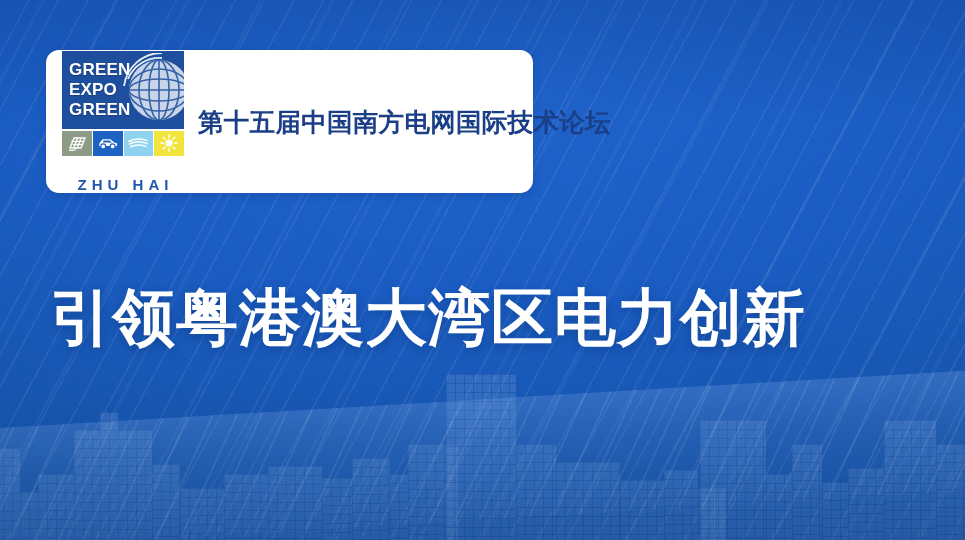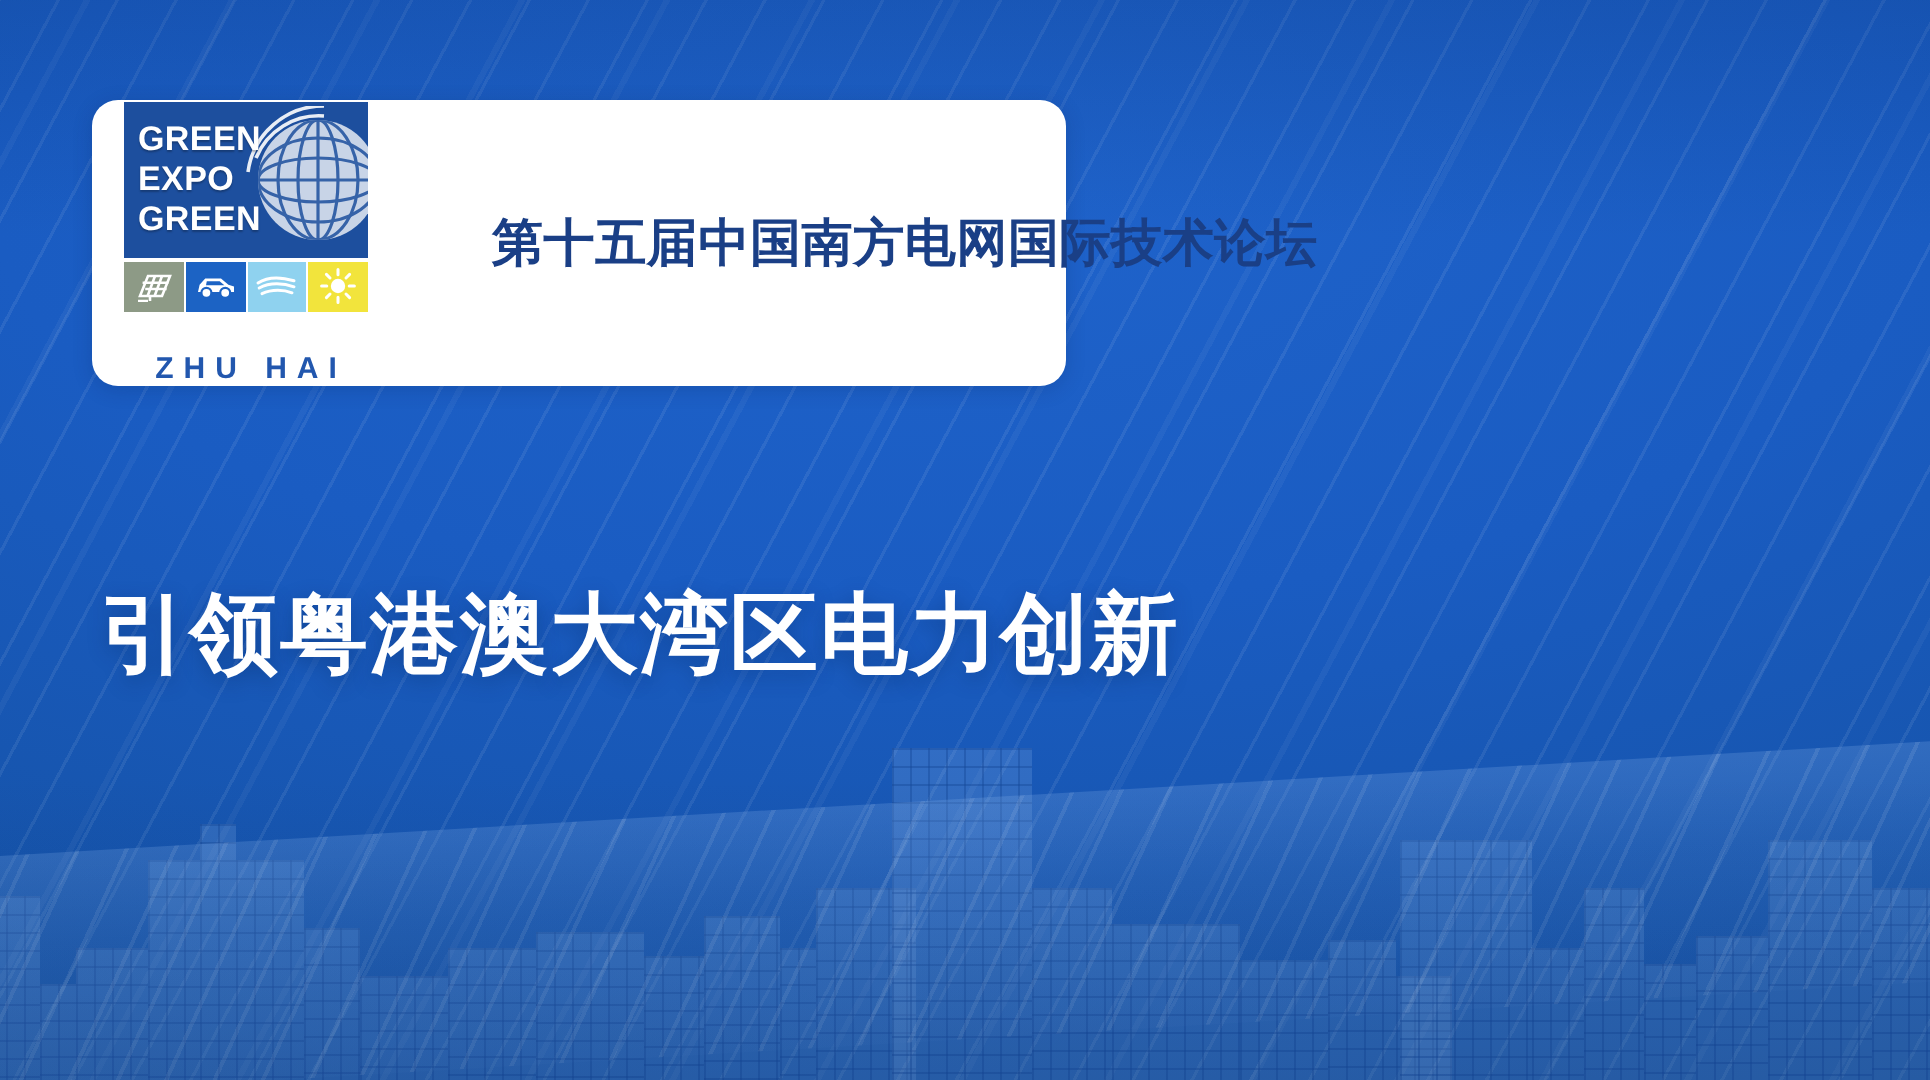--- a/index.html
+++ b/index.html
@@ -97,21 +97,20 @@
     top: 50px;
     width: 487px;
     height: 143px;
     background: #ffffff;
     border-radius: 13px;
     box-shadow: 0 2px 10px rgba(5,30,75,0.18);
     display: flex;
     align-items: center;
     padding: 0 14px 0 16px;
     box-sizing: border-box;
-    gap: 48px;
   }
 
   
   .logo {
     width: 122px;
     flex: 0 0 122px;
     margin-right: 12px;
   }
   .logo-main {
     position: relative;
@@ -188,21 +187,21 @@
   }
 
   
   .headline {
     position: absolute;
     left: 50px;
     top: 281px;
     width: 870px;
     color: #ffffff;
     font-weight: bold;
-    font-size: 44px;
+    font-size: 62px;
     line-height: 74px;
     letter-spacing: 1px;
     white-space: nowrap;
     text-shadow: 0 3px 10px rgba(6,36,92,0.35);
   }
 </style>
 </head>
 <body>
 
 <div id="banner">

